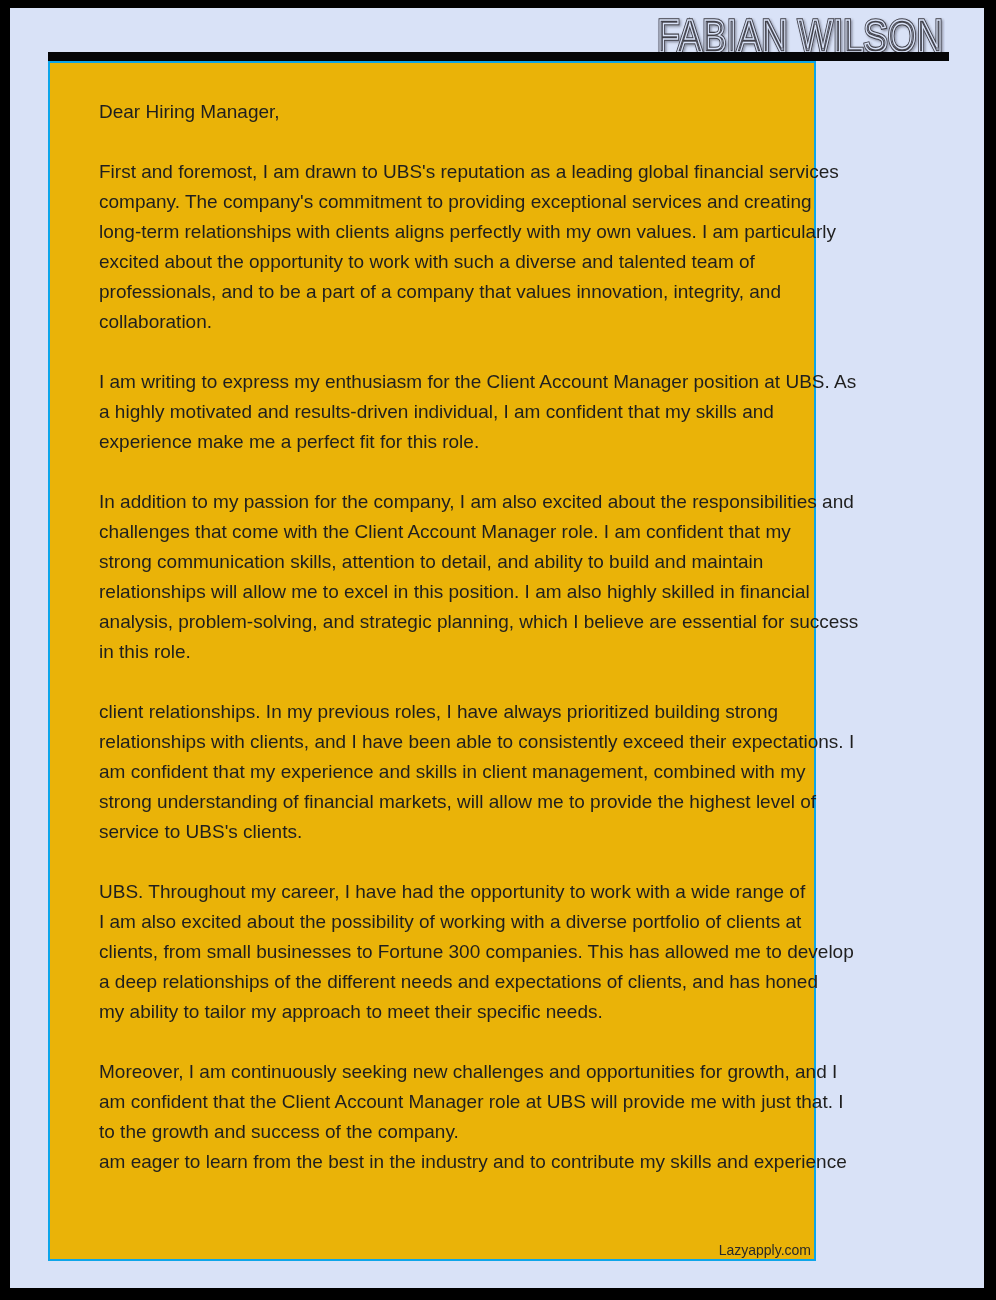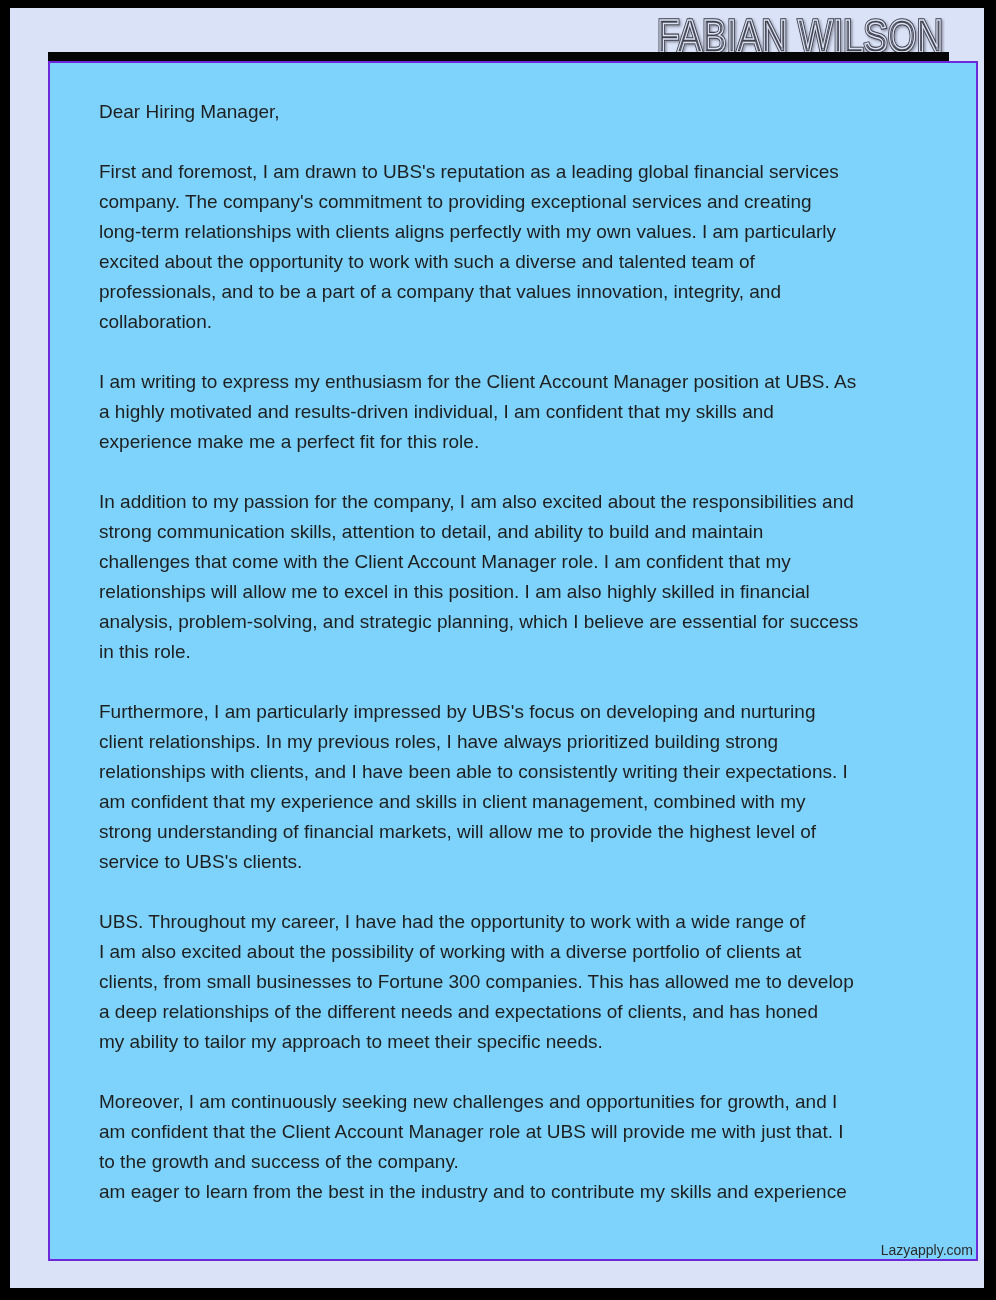--- a/index.html
+++ b/index.html
@@ -32,24 +32,24 @@
   .title-inner { stroke: #d9e2f7; stroke-width: 1.5px; }
   .divider {
     position: absolute;
     left: 38px; top: 44px;
     width: 901px; height: 9px;
     background: #050507;
   }
   .document {
     position: absolute;
     left: 38px; top: 53px;
-    width: 930px; height: 1200px;
+    width: 768px; height: 1200px;
     box-sizing: border-box;
-    background: #7dd3fc;
-    border: 2px solid #6d28d9;
+    background: #eab308;
+    border: 2px solid #0ea5e9;
     padding: 34px 46px 0 49px;
     overflow: visible;
   }
   .para {
     margin: 0 0 30px 0;
     color: #1f1f1f;
     font-size: 19px;
     line-height: 30px;
   }
   .line {
@@ -96,30 +96,29 @@
           <div class="line">professionals, and to be a part of a company that values innovation, integrity, and</div>
           <div class="line">collaboration.</div>
         </div>
         <div class="para">
           <div class="line">I am writing to express my enthusiasm for the Client Account Manager position at UBS. As</div>
           <div class="line">a highly motivated and results-driven individual, I am confident that my skills and</div>
           <div class="line">experience make me a perfect fit for this role.</div>
         </div>
         <div class="para">
           <div class="line">In addition to my passion for the company, I am also excited about the responsibilities and</div>
+          <div class="line">challenges that come with the Client Account Manager role. I am confident that my</div>
           <div class="line">strong communication skills, attention to detail, and ability to build and maintain</div>
-          <div class="line">challenges that come with the Client Account Manager role. I am confident that my</div>
           <div class="line">relationships will allow me to excel in this position. I am also highly skilled in financial</div>
           <div class="line">analysis, problem-solving, and strategic planning, which I believe are essential for success</div>
           <div class="line">in this role.</div>
         </div>
         <div class="para">
-          <div class="line">Furthermore, I am particularly impressed by UBS's focus on developing and nurturing</div>
           <div class="line">client relationships. In my previous roles, I have always prioritized building strong</div>
-          <div class="line">relationships with clients, and I have been able to consistently writing their expectations. I</div>
+          <div class="line">relationships with clients, and I have been able to consistently exceed their expectations. I</div>
           <div class="line">am confident that my experience and skills in client management, combined with my</div>
           <div class="line">strong understanding of financial markets, will allow me to provide the highest level of</div>
           <div class="line">service to UBS's clients.</div>
         </div>
         <div class="para">
           <div class="line">UBS. Throughout my career, I have had the opportunity to work with a wide range of</div>
           <div class="line">I am also excited about the possibility of working with a diverse portfolio of clients at</div>
           <div class="line">clients, from small businesses to Fortune 300 companies. This has allowed me to develop</div>
           <div class="line">a deep relationships of the different needs and expectations of clients, and has honed</div>
           <div class="line">my ability to tailor my approach to meet their specific needs.</div>

